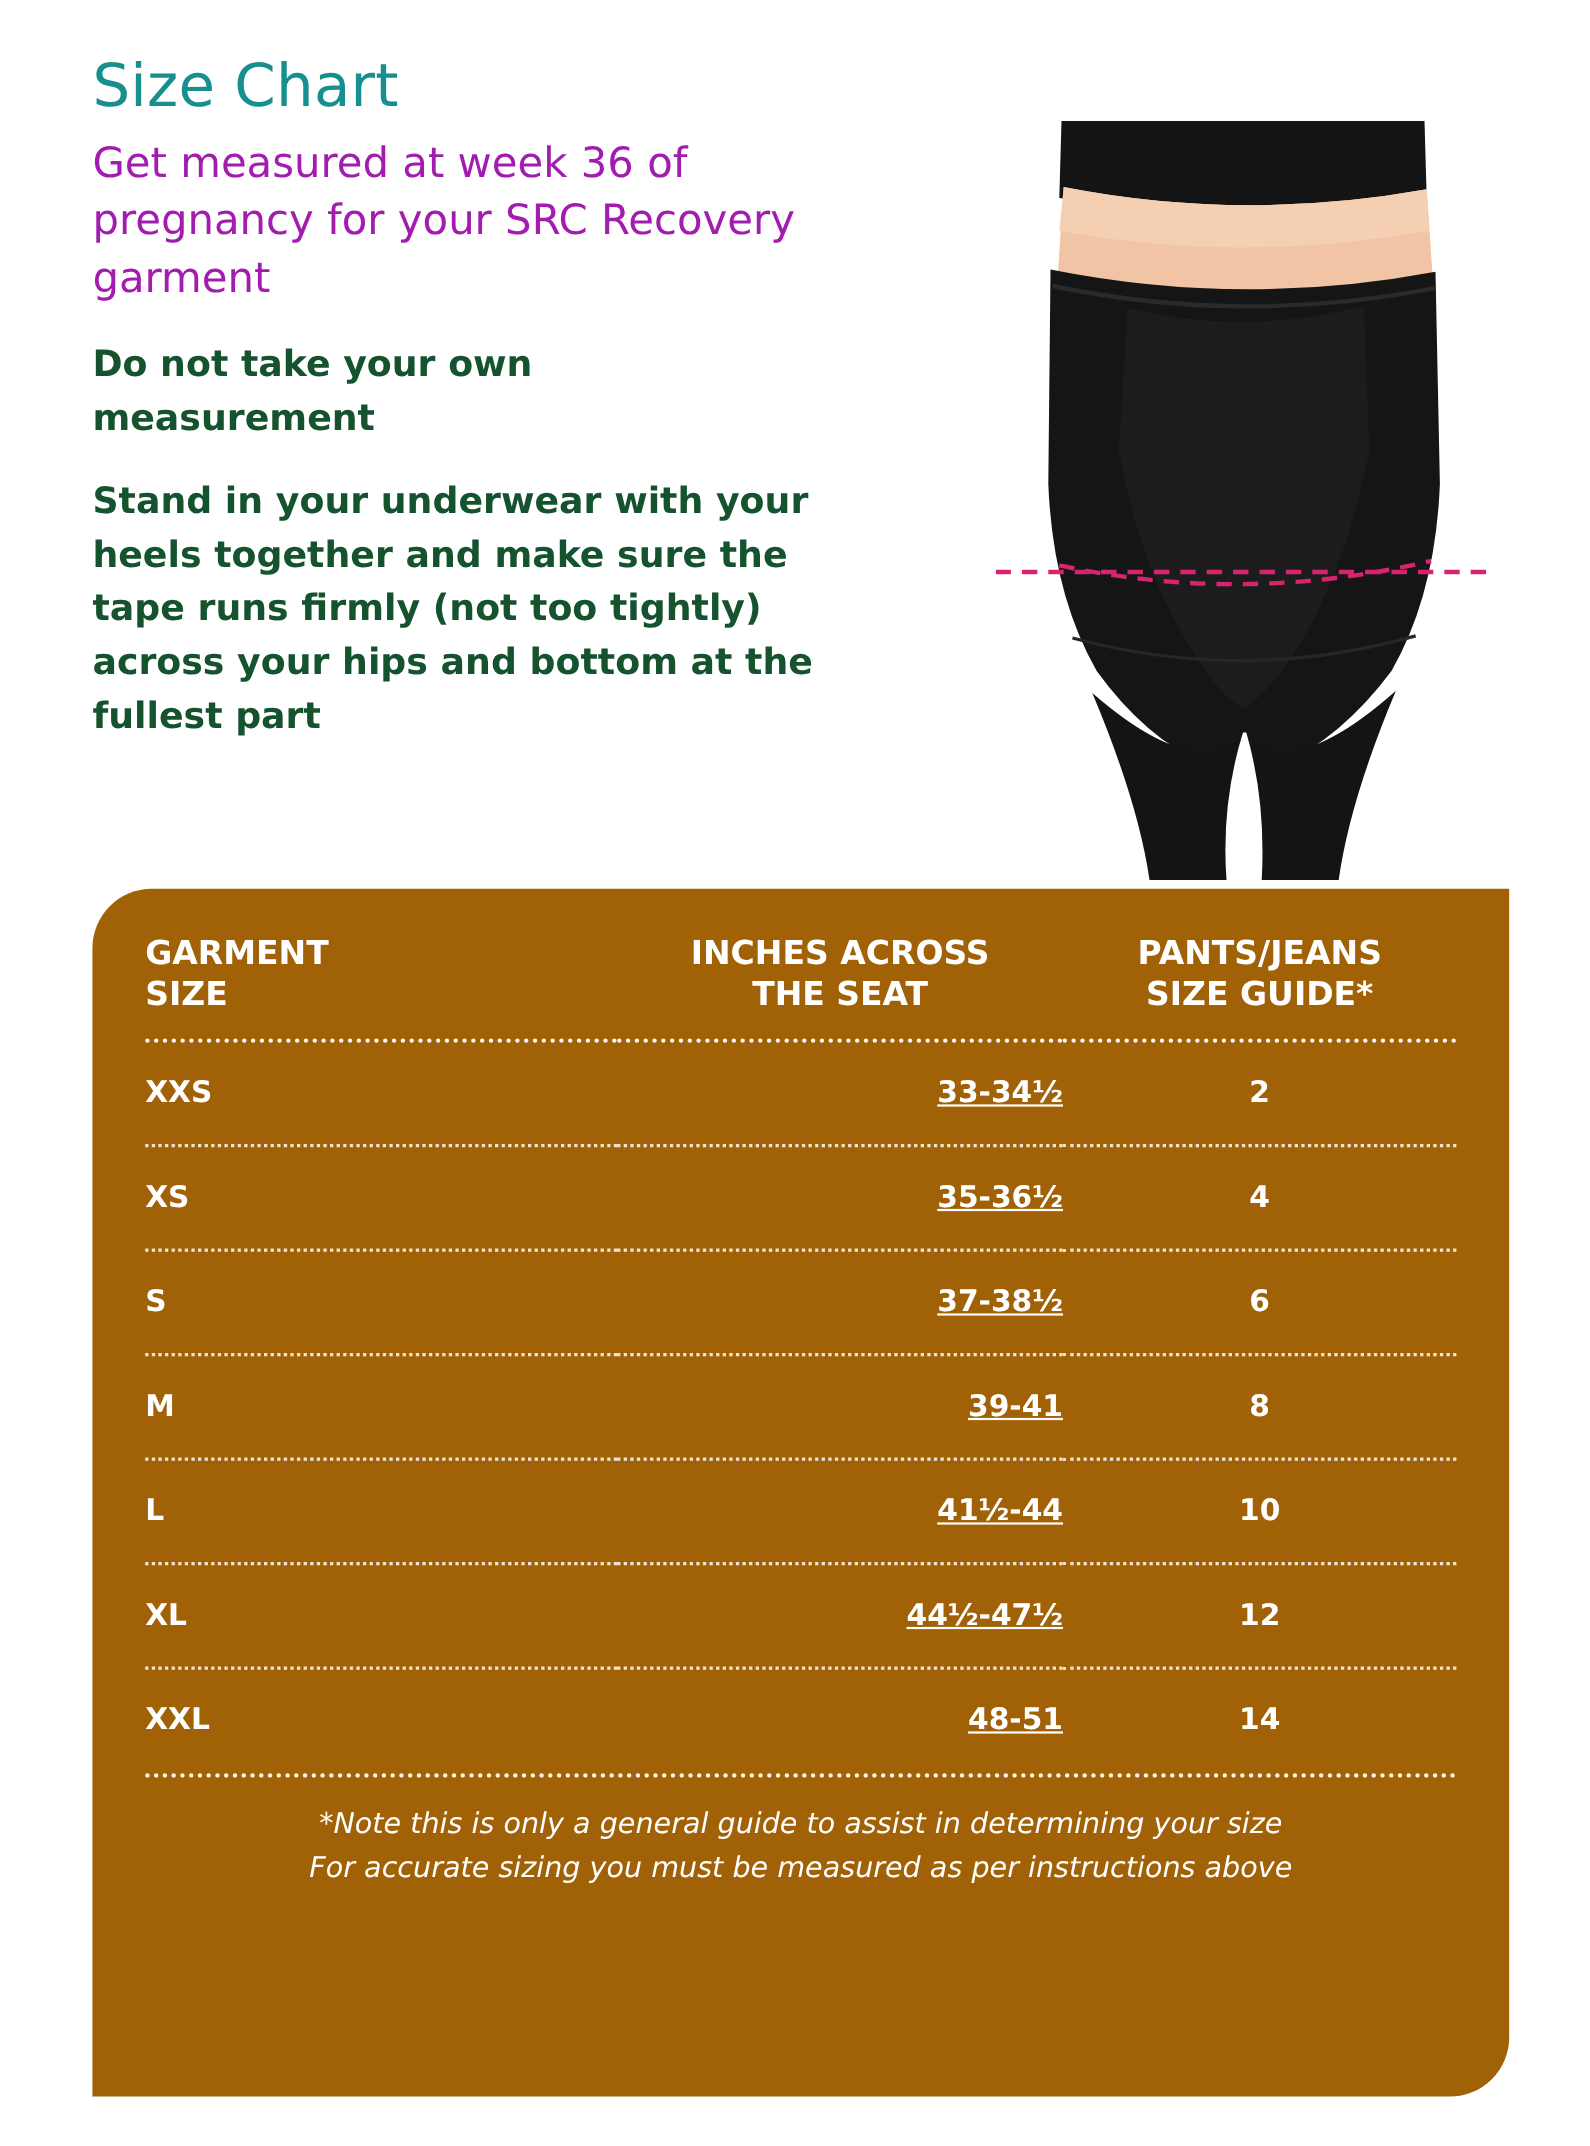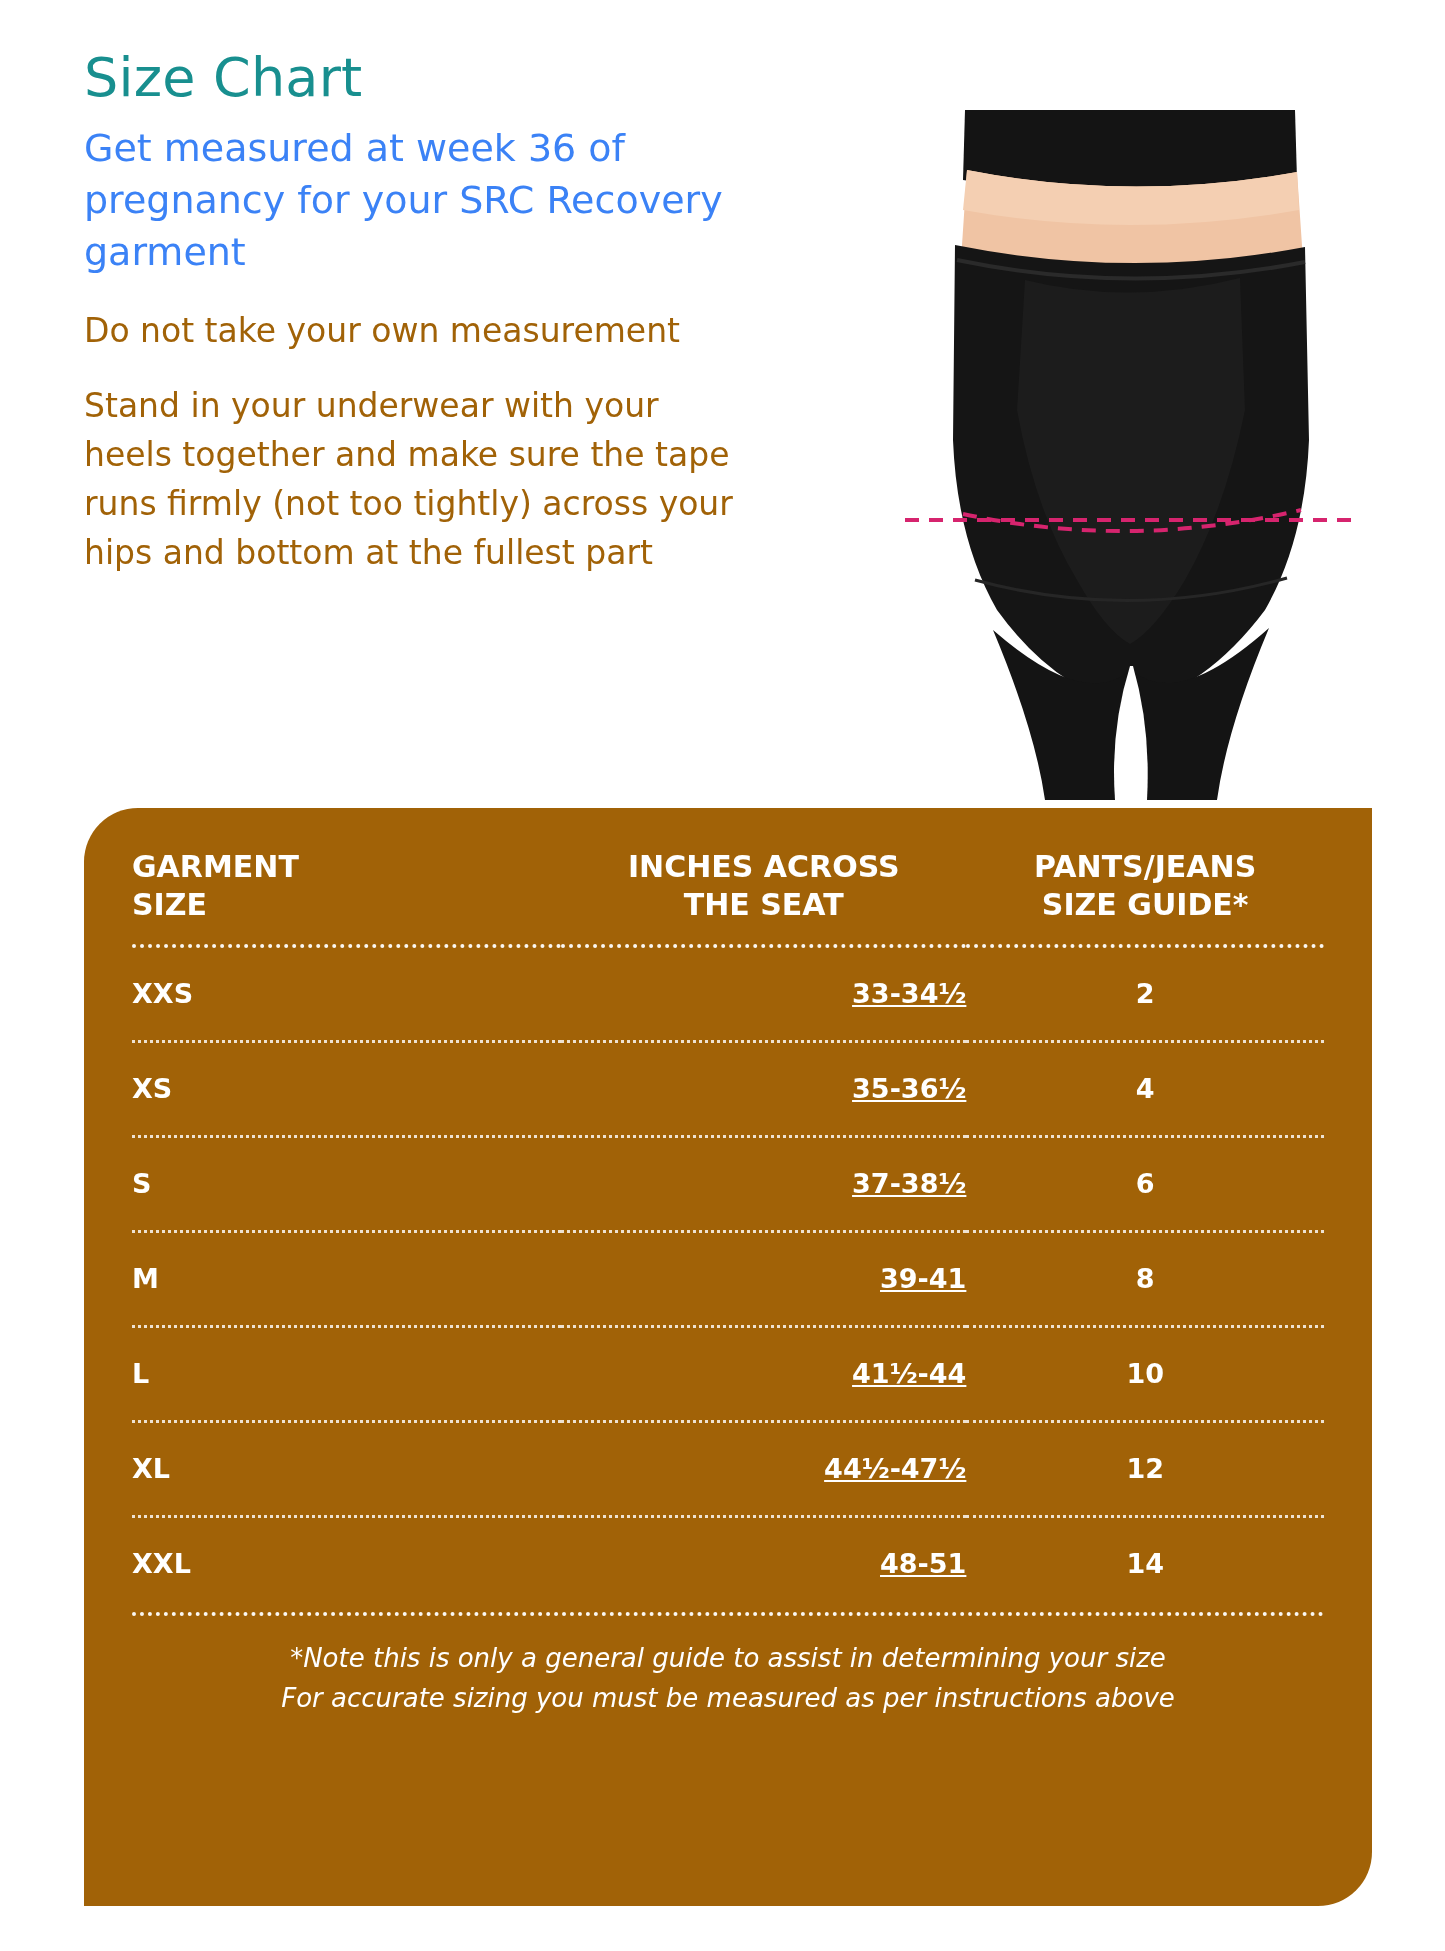--- a/index.html
+++ b/index.html
@@ -34,30 +34,30 @@
     font-size: 54px;
     line-height: 60px;
     color: #188f8f;
     font-weight: 400;
     letter-spacing: 0.2px;
     margin: 0 0 14px 0;
   }
   .subtitle {
     font-size: 38px;
     line-height: 52px;
-    color: #3b82f6;
+    color: #a21caf;
     font-weight: 400;
     margin: 0 0 28px 0;
     max-width: 660px;
   }
   .para {
     font-size: 33px;
     line-height: 49px;
-    color: #a16207;
-    font-weight: 400;
+    color: #14532d;
+    font-weight: 700;
     margin: 16px 0 26px 0;
     max-width: 660px;
   }
 
   
   .photo {
     position: absolute;
     left: 905px;
     top: 110px;
     width: 450px;

